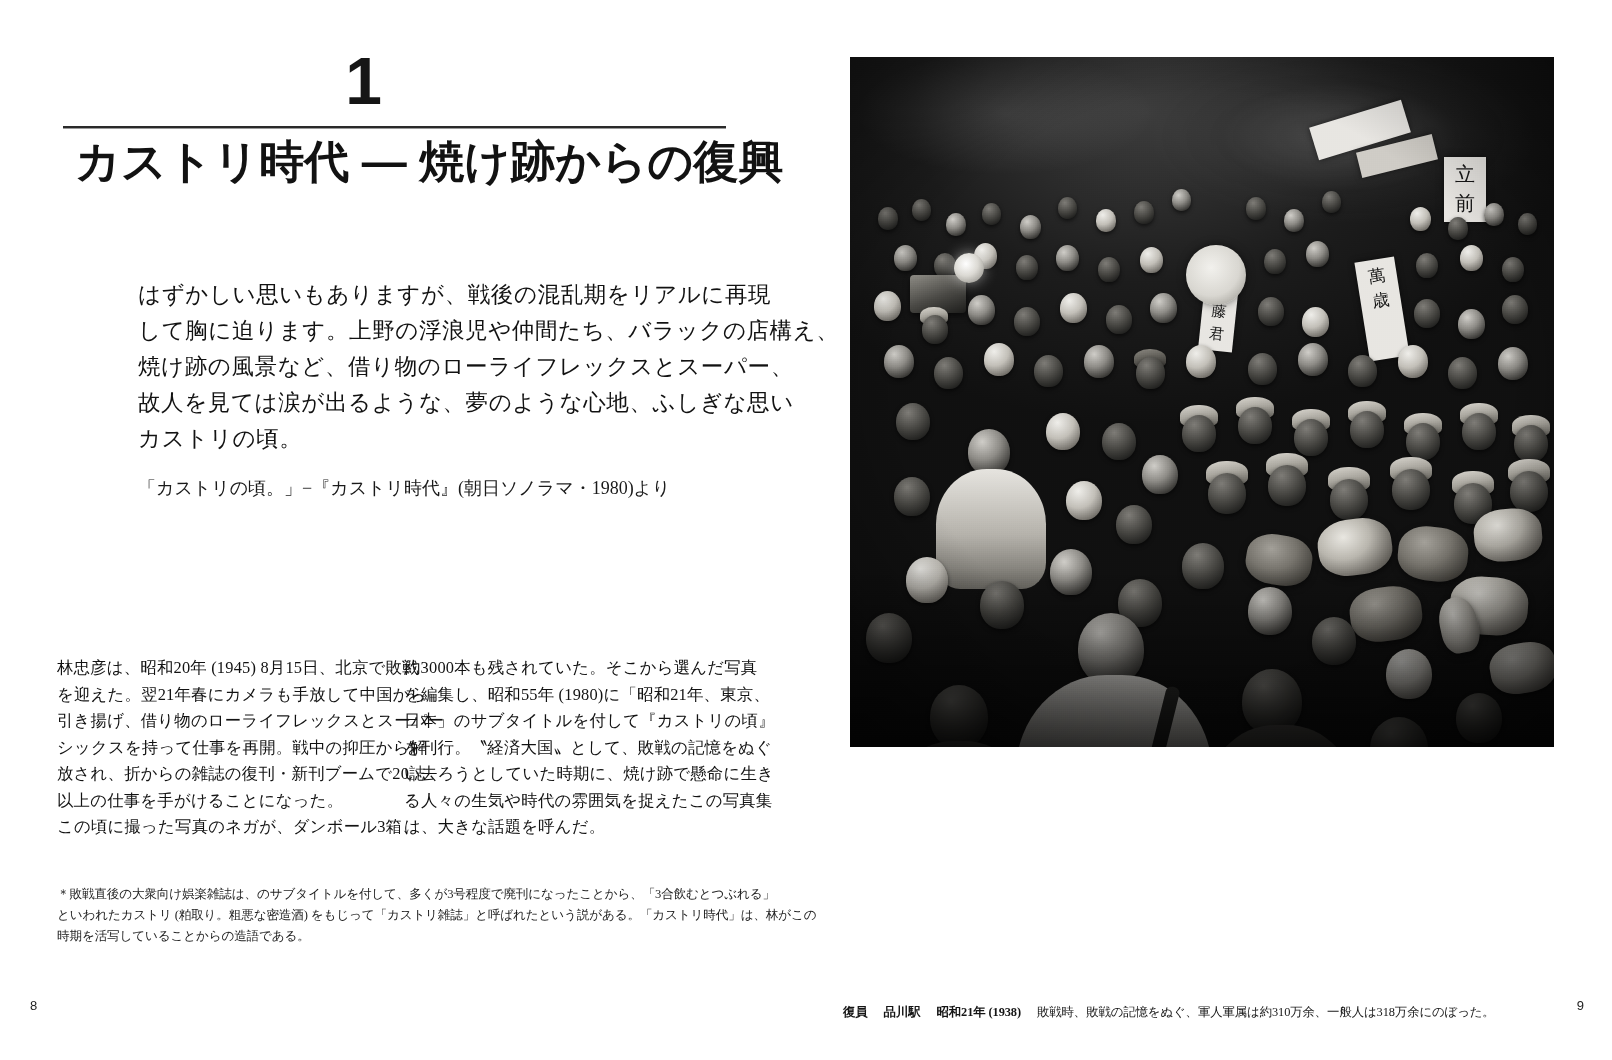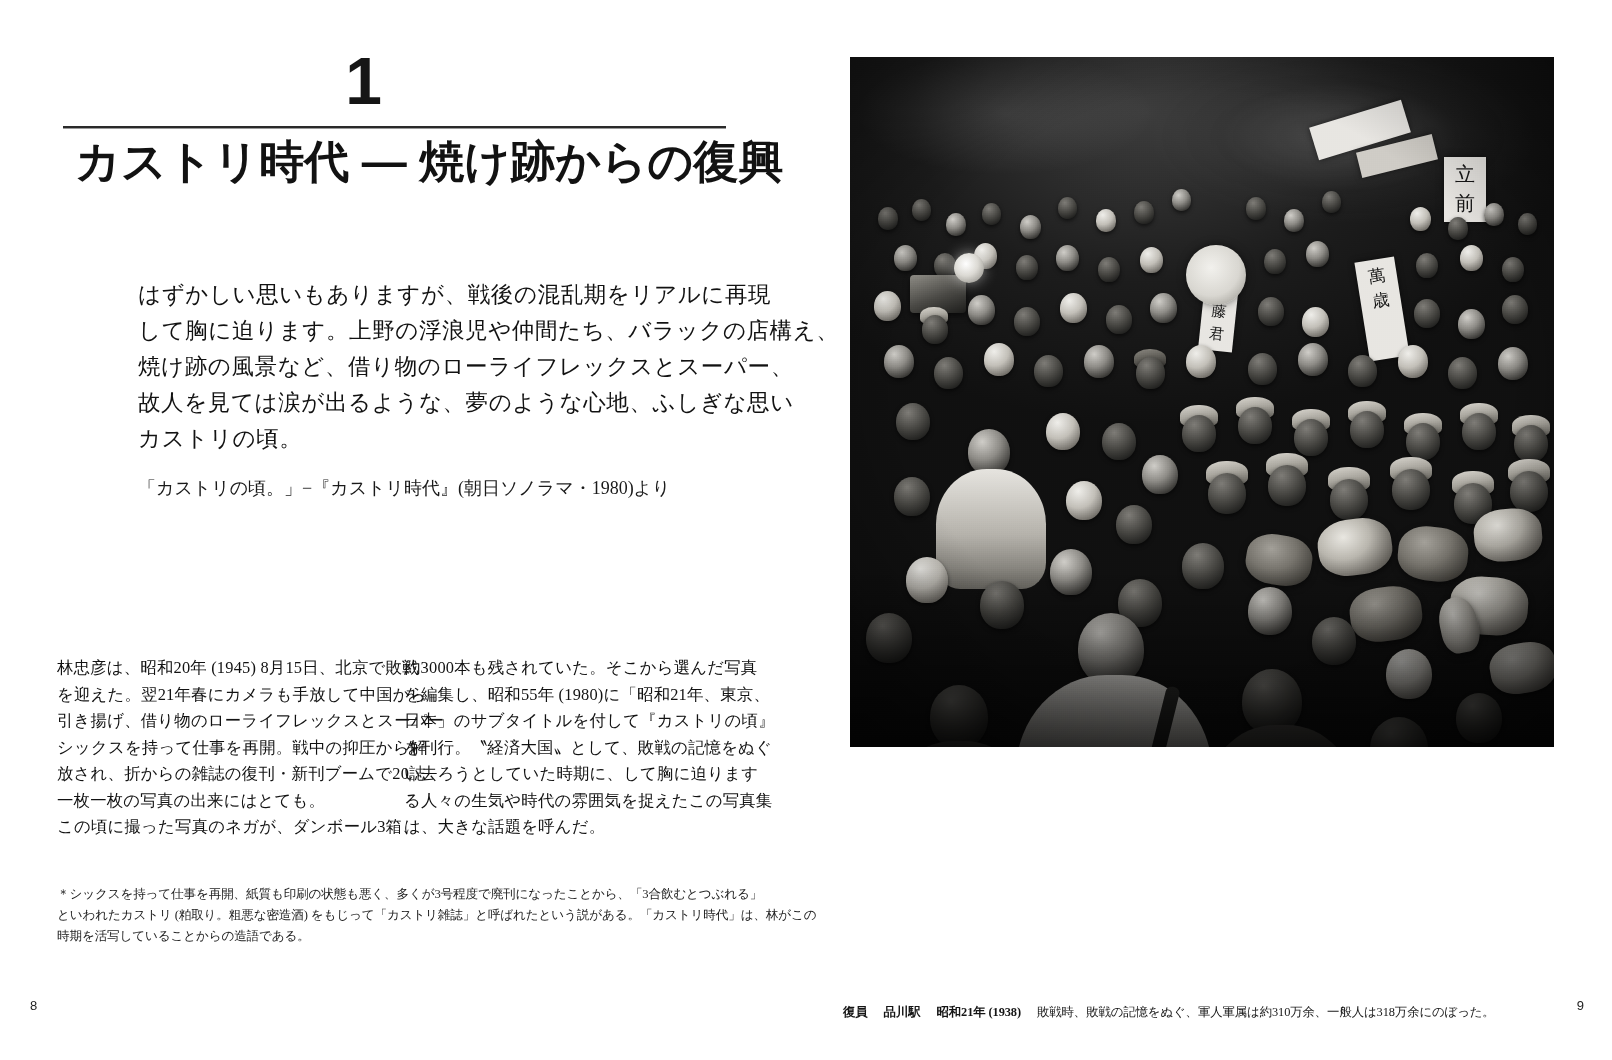--- a/index.html
+++ b/index.html
@@ -278,36 +278,36 @@
 
     <div class="quote-attrib">「カストリの頃。」−『カストリ時代』(朝日ソノラマ・1980)より</div>
 
     <div class="body-cols">
       <div class="body-col left">
         <div class="body-line">林忠彦は、昭和20年 (1945) 8月15日、北京で敗戦</div>
         <div class="body-line">を迎えた。翌21年春にカメラも手放して中国から</div>
         <div class="body-line">引き揚げ、借り物のローライフレックスとスーパー</div>
         <div class="body-line">シックスを持って仕事を再開。戦中の抑圧から解</div>
         <div class="body-line">放され、折からの雑誌の復刊・新刊ブームで20誌</div>
-        <div class="body-line">一枚一枚の写真の出来にはとても。</div>
+        <div class="body-line">以上の仕事を手がけることになった。</div>
         <div class="body-line">この頃に撮った写真のネガが、ダンボール3箱、</div>
       </div>
       <div class="body-col right">
         <div class="body-line">約3000本も残されていた。そこから選んだ写真</div>
         <div class="body-line">を編集し、昭和55年 (1980)に「昭和21年、東京、</div>
         <div class="body-line">日本」のサブタイトルを付して『カストリの頃』</div>
         <div class="body-line">を刊行。〝経済大国〟として、敗戦の記憶をぬぐ</div>
-        <div class="body-line">い去ろうとしていた時期に、して胸に迫ります</div>
+        <div class="body-line">い去ろうとしていた時期に、焼け跡で懸命に生き</div>
         <div class="body-line">る人々の生気や時代の雰囲気を捉えたこの写真集</div>
         <div class="body-line">は、大きな話題を呼んだ。</div>
       </div>
     </div>
 
     <div class="footnote">
-      <div class="footnote-line">＊シックスを持って仕事を再開、紙質も印刷の状態も悪く、多くが3号程度で廃刊になったことから、「3合飲むとつぶれる」</div>
+      <div class="footnote-line">＊敗戦直後の大衆向け娯楽雑誌は、のサブタイトルを付して、多くが3号程度で廃刊になったことから、「3合飲むとつぶれる」</div>
       <div class="footnote-line">といわれたカストリ (粕取り。粗悪な密造酒) をもじって「カストリ雑誌」と呼ばれたという説がある。「カストリ時代」は、林がこの</div>
       <div class="footnote-line">時期を活写していることからの造語である。</div>
     </div>
 
     <div class="folio folio-left">8</div>
   </div>
 
   <div class="page-right">
 
     <div class="photo-frame">

